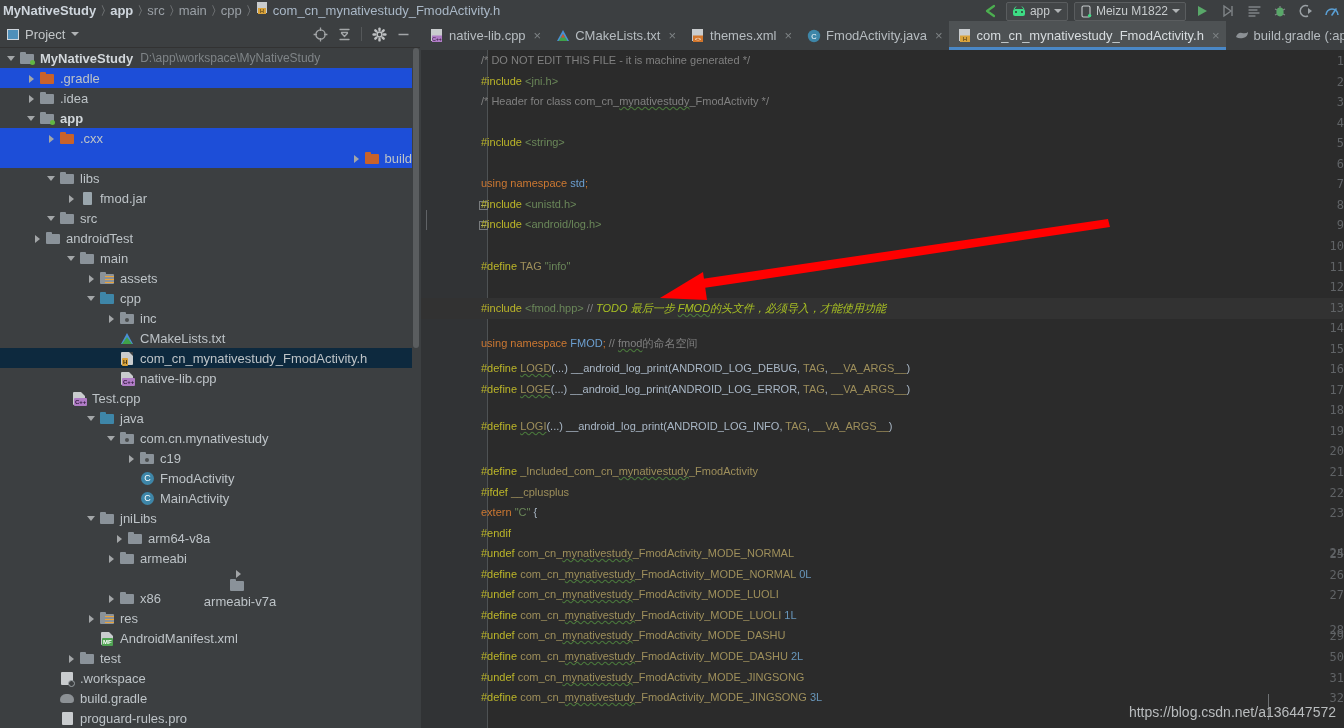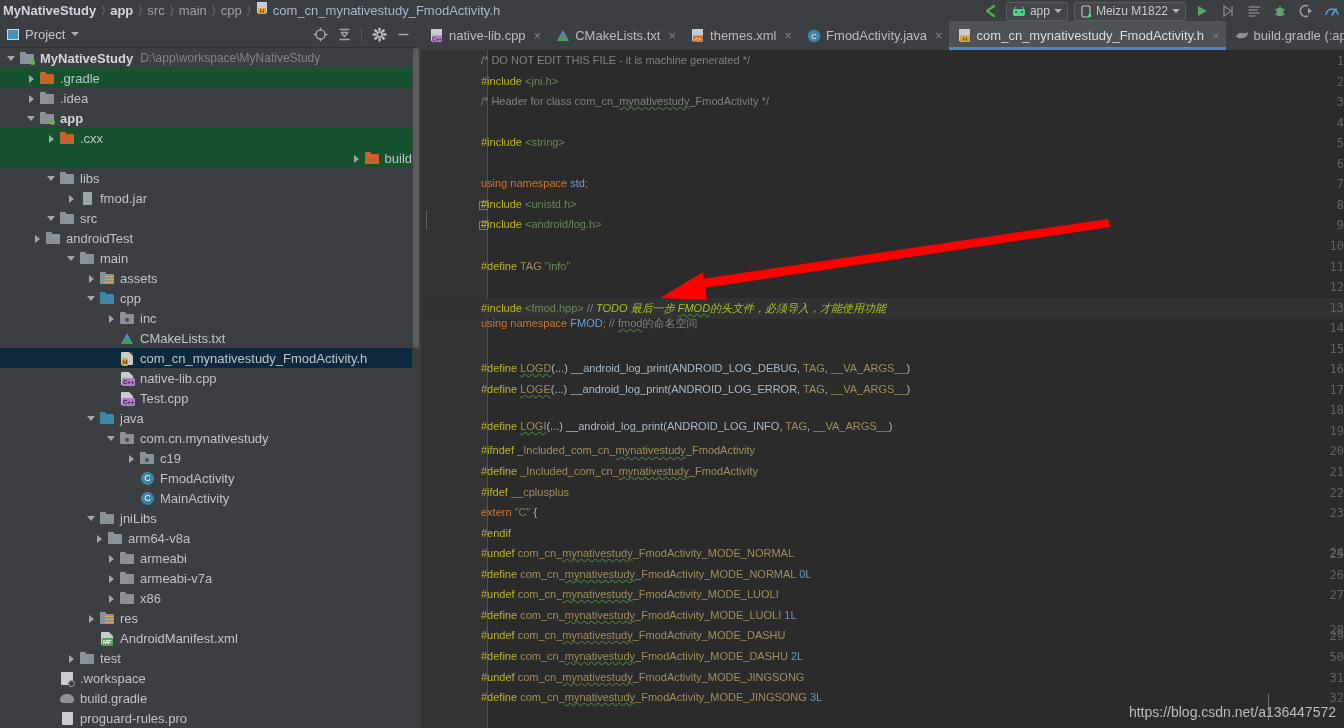--- a/index.html
+++ b/index.html
@@ -33,21 +33,21 @@
     border-bottom:1px solid #323232;display:flex;align-items:center;}
   .proj-title{display:flex;align-items:center;gap:6px;padding-left:7px;font-size:13px;color:#c2c6c8;}
   .proj-sq{width:12px;height:11px;background:#4e8fba;border:1px solid #cfd6dd;box-sizing:border-box;}
   .proj-actions{margin-left:auto;display:flex;align-items:center;gap:2px;padding-right:6px;}
   .pa{width:22px;height:20px;display:flex;align-items:center;justify-content:center;}
   .pdiv{width:1px;height:14px;background:#55585a;margin:0 4px;}
 
   .tree{position:absolute;left:0;top:48px;width:412px;height:680px;overflow:hidden;background:#3c3f41;}
   .row{height:20px;display:flex;align-items:center;white-space:nowrap;font-size:13px;color:#bdc3c7;}
   .row.sel{background:#0d293e;}
-  .row.tan{background:#14532d;}
+  .row.tan{background:#1d4ed8;}
   .arrow{width:11px;height:11px;flex:0 0 11px;margin-right:3px;position:relative;}
   .arrow.r::before{content:"";position:absolute;left:3px;top:2px;border-left:5px solid #a3a6a8;
      border-top:4px solid transparent;border-bottom:4px solid transparent;}
   .arrow.d::before{content:"";position:absolute;left:1px;top:3px;border-top:5px solid #a3a6a8;
      border-left:4px solid transparent;border-right:4px solid transparent;}
   .ficon{width:15px;height:13px;flex:0 0 15px;margin-right:5px;position:relative;}
   .lbl{font-size:13px;}
   .lbl.b{font-weight:bold;color:#d2d7db;}
   .path{font-size:12px;color:#7f8487;margin-left:7px;}
 
@@ -390,21 +390,21 @@
         <span class="lbl">com_cn_mynativestudy_FmodActivity.h</span>
       </div>
       <div class="row" style="padding-left: 106px;">
         <span class="arrow"></span>
         <span class="ficon">
           <span class="fileic"></span>
           <span class="badge cpp">C++</span>
         </span>
         <span class="lbl">native-lib.cpp</span>
       </div>
-      <div class="row" style="padding-left: 106px;">
+      <div class="row" style="padding-left: 58px;">
         <span class="arrow"></span>
         <span class="ficon">
           <span class="fileic"></span>
           <span class="badge cpp">C++</span>
         </span>
         <span class="lbl">Test.cpp</span>
       </div>
       <div class="row" style="padding-left: 86px;">
         <span class="arrow d"></span>
         <span class="ficon">
@@ -444,35 +444,35 @@
         </span>
         <span class="lbl">MainActivity</span>
       </div>
       <div class="row" style="padding-left: 86px;">
         <span class="arrow d"></span>
         <span class="ficon">
           <span class="fold gray"></span>
         </span>
         <span class="lbl">jniLibs</span>
       </div>
-      <div class="row" style="padding-left: 94px;">
+      <div class="row" style="padding-left: 94px; margin-left: 20px;">
         <span class="arrow r"></span>
         <span class="ficon">
           <span class="fold gray"></span>
         </span>
         <span class="lbl">arm64-v8a</span>
       </div>
       <div class="row" style="padding-left: 106px;">
         <span class="arrow r"></span>
         <span class="ficon">
           <span class="fold gray"></span>
         </span>
         <span class="lbl">armeabi</span>
       </div>
-      <div class="row" style="padding-left: 106px;">
+      <div class="row" style="padding-left: 68px; flex-direction: column;">
         <span class="arrow r"></span>
         <span class="ficon">
           <span class="fold gray"></span>
         </span>
         <span class="lbl">armeabi-v7a</span>
       </div>
       <div class="row" style="padding-left: 106px;">
         <span class="arrow r"></span>
         <span class="ficon">
           <span class="fold gray"></span>
@@ -640,27 +640,26 @@
         <div class="cl" style="top: 65.65px;"></div>
         <div class="cl" style="top: 86.2px;"><span class="c-mac">#include </span><span class="c-str">&lt;string&gt;</span></div>
         <div class="cl" style="top: 106.75px;"></div>
         <div class="cl" style="top: 127.3px;"><span class="c-kw">using namespace </span><span class="c-ns">std</span><span class="c-kw">;</span></div>
         <div class="cl" style="top: 147.85px;"><span class="c-mac">#include </span><span class="c-str">&lt;unistd.h&gt;</span></div>
         <div class="cl" style="top: 168.4px;"><span class="c-mac">#include </span><span class="c-str">&lt;android/log.h&gt;</span></div>
         <div class="cl" style="top: 188.95px;"></div>
         <div class="cl" style="top: 209.5px;"><span class="c-mac">#define </span><span class="c-const">TAG </span><span class="c-str">"info"</span></div>
         <div class="cl" style="top: 230.05px;"></div>
         <div class="cl" style="top: 250.6px;"><span class="c-mac">#include </span><span class="c-str">&lt;fmod.hpp&gt; </span><span class="c-com">// </span><span class="c-todo">TODO 最后一步 </span><span class="c-todo squig">FMOD</span><span class="c-todo">的头文件，必须导入，才能使用功能</span></div>
-        <div class="cl" style="top: 266px;"><span class="c-kw">using namespace </span><span class="c-ns">FMOD</span><span class="c-kw">; </span><span class="c-com">// </span><span class="c-com squig">fmod</span><span class="c-com">的命名空间</span></div>
+        <div class="cl" style="top: 286px;"><span class="c-kw">using namespace </span><span class="c-ns">FMOD</span><span class="c-kw">; </span><span class="c-com">// </span><span class="c-com squig">fmod</span><span class="c-com">的命名空间</span></div>
         <div class="cl" style="top: 291.7px;"></div>
         <div class="cl" style="top: 312.25px;"><span class="c-mac">#define </span><span class="c-const squig">LOGD</span><span class="c-txt">(...) </span><span class="c-txt">__android_log_print(ANDROID_LOG_DEBUG, </span><span class="c-const">TAG</span><span class="c-txt">, </span><span class="c-const">__VA_ARGS__</span><span class="c-txt">)</span></div>
         <div class="cl" style="top: 332.8px;"><span class="c-mac">#define </span><span class="c-const squig">LOGE</span><span class="c-txt">(...) </span><span class="c-txt">__android_log_print(ANDROID_LOG_ERROR, </span><span class="c-const">TAG</span><span class="c-txt">, </span><span class="c-const">__VA_ARGS__</span><span class="c-txt">)</span></div>
         <div class="cl" style="top: 353.35px; margin-top: 17px;"><span class="c-mac">#define </span><span class="c-const squig">LOGI</span><span class="c-txt">(...) </span><span class="c-txt">__android_log_print(ANDROID_LOG_INFO, </span><span class="c-const">TAG</span><span class="c-txt">, </span><span class="c-const">__VA_ARGS__</span><span class="c-txt">)</span></div>
         <div class="cl" style="top: 373.9px;"></div>
-        <div class="cl" style="top: 394.45px;"><span class="c-mac">#ifndef </span><span class="c-const">_Included_com_cn_</span><span class="c-const squig">mynativestudy</span><span class="c-const">_FmodActivity</span></div>
         <div class="cl" style="top: 415px;"><span class="c-mac">#define </span><span class="c-const">_Included_com_cn_</span><span class="c-const squig">mynativestudy</span><span class="c-const">_FmodActivity</span></div>
         <div class="cl" style="top: 435.55px;"><span class="c-mac">#ifdef </span><span class="c-const">__cplusplus</span></div>
         <div class="cl" style="top: 456.1px;"><span class="c-kw">extern </span><span class="c-str">"C"</span><span class="c-txt"> {</span></div>
         <div class="cl" style="top: 476.65px;"><span class="c-mac">#endif</span></div>
         <div class="cl" style="top: 497.2px;"><span class="c-mac">#undef </span><span class="c-const">com_cn_</span><span class="c-const squig">mynativestudy</span><span class="c-const">_FmodActivity_MODE_NORMAL</span></div>
         <div class="cl" style="top: 517.75px;"><span class="c-mac">#define </span><span class="c-const">com_cn_</span><span class="c-const squig">mynativestudy</span><span class="c-const">_FmodActivity_MODE_NORMAL </span><span class="c-num">0L</span></div>
         <div class="cl" style="top: 538.3px;"><span class="c-mac">#undef </span><span class="c-const">com_cn_</span><span class="c-const squig">mynativestudy</span><span class="c-const">_FmodActivity_MODE_LUOLI</span></div>
         <div class="cl" style="top: 558.85px;"><span class="c-mac">#define </span><span class="c-const">com_cn_</span><span class="c-const squig">mynativestudy</span><span class="c-const">_FmodActivity_MODE_LUOLI </span><span class="c-num">1L</span></div>
         <div class="cl" style="top: 579.4px;"><span class="c-mac">#undef </span><span class="c-const">com_cn_</span><span class="c-const squig">mynativestudy</span><span class="c-const">_FmodActivity_MODE_DASHU</span></div>
         <div class="cl" style="top: 599.95px; text-align: right;"><span class="c-mac">#define </span><span class="c-const">com_cn_</span><span class="c-const squig">mynativestudy</span><span class="c-const">_FmodActivity_MODE_DASHU </span><span class="c-num">2L</span></div>

